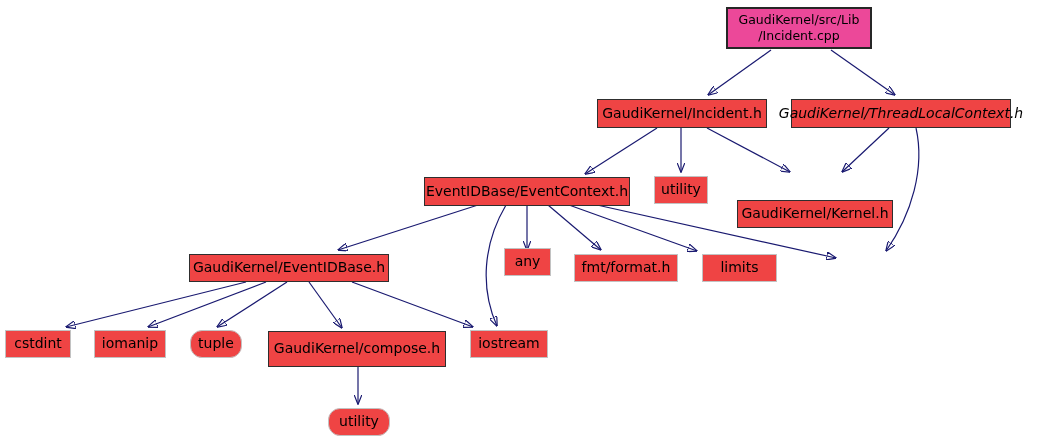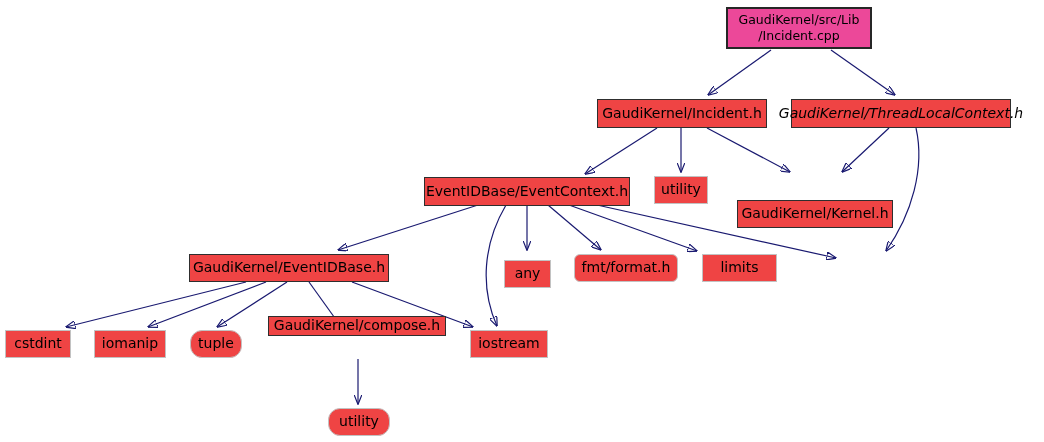--- a/index.html
+++ b/index.html
@@ -73,32 +73,32 @@
   <div class="node internal" style="left:791px;top:99px;width:220px;height:29px;font-style:italic;">GaudiKernel/ThreadLocalContext.h</div>
 
   <div class="node internal" style="left:424px;top:177px;width:206px;height:29px;">EventIDBase/EventContext.h</div>
 
   <div class="node" style="left:654px;top:176px;width:54px;height:28px;">utility</div>
 
   <div class="node internal" style="left:737px;top:176px;width:156px;height:28px;margin-top:24px;">GaudiKernel/Kernel.h</div>
 
   <div class="node internal" style="left:189px;top:254px;width:200px;height:28px;">GaudiKernel/EventIDBase.h</div>
 
-  <div class="node" style="left:504px;top:260px;width:47px;height:28px;">any</div>
+  <div class="node" style="left:504px;top:248px;width:47px;height:28px;">any</div>
 
-  <div class="node" style="left:574px;top:254px;width:104px;height:28px;border-radius:6px;">fmt/format.h</div>
+  <div class="node" style="left:574px;top:254px;width:104px;height:28px;">fmt/format.h</div>
 
   <div class="node" style="left:702px;top:254px;width:75px;height:28px;">limits</div>
 
 
   <div class="node" style="left:5px;top:330px;width:66px;height:28px;">cstdint</div>
 
   <div class="node" style="left:94px;top:330px;width:72px;height:28px;">iomanip</div>
 
   <div class="node" style="left:190px;top:330px;width:52px;height:28px;border-radius:12px;">tuple</div>
 
-  <div class="node internal" style="left:268px;top:316px;width:178px;height:20px;">GaudiKernel/compose.h</div>
+  <div class="node internal" style="left:268px;top:331px;width:178px;height:36px;">GaudiKernel/compose.h</div>
 
   <div class="node" style="left:470px;top:330px;width:78px;height:28px;">iostream</div>
 
   <div class="node" style="left:328px;top:408px;width:62px;height:28px;border-radius:12px;">utility</div>
 
 </div>
 
 </body></html>

